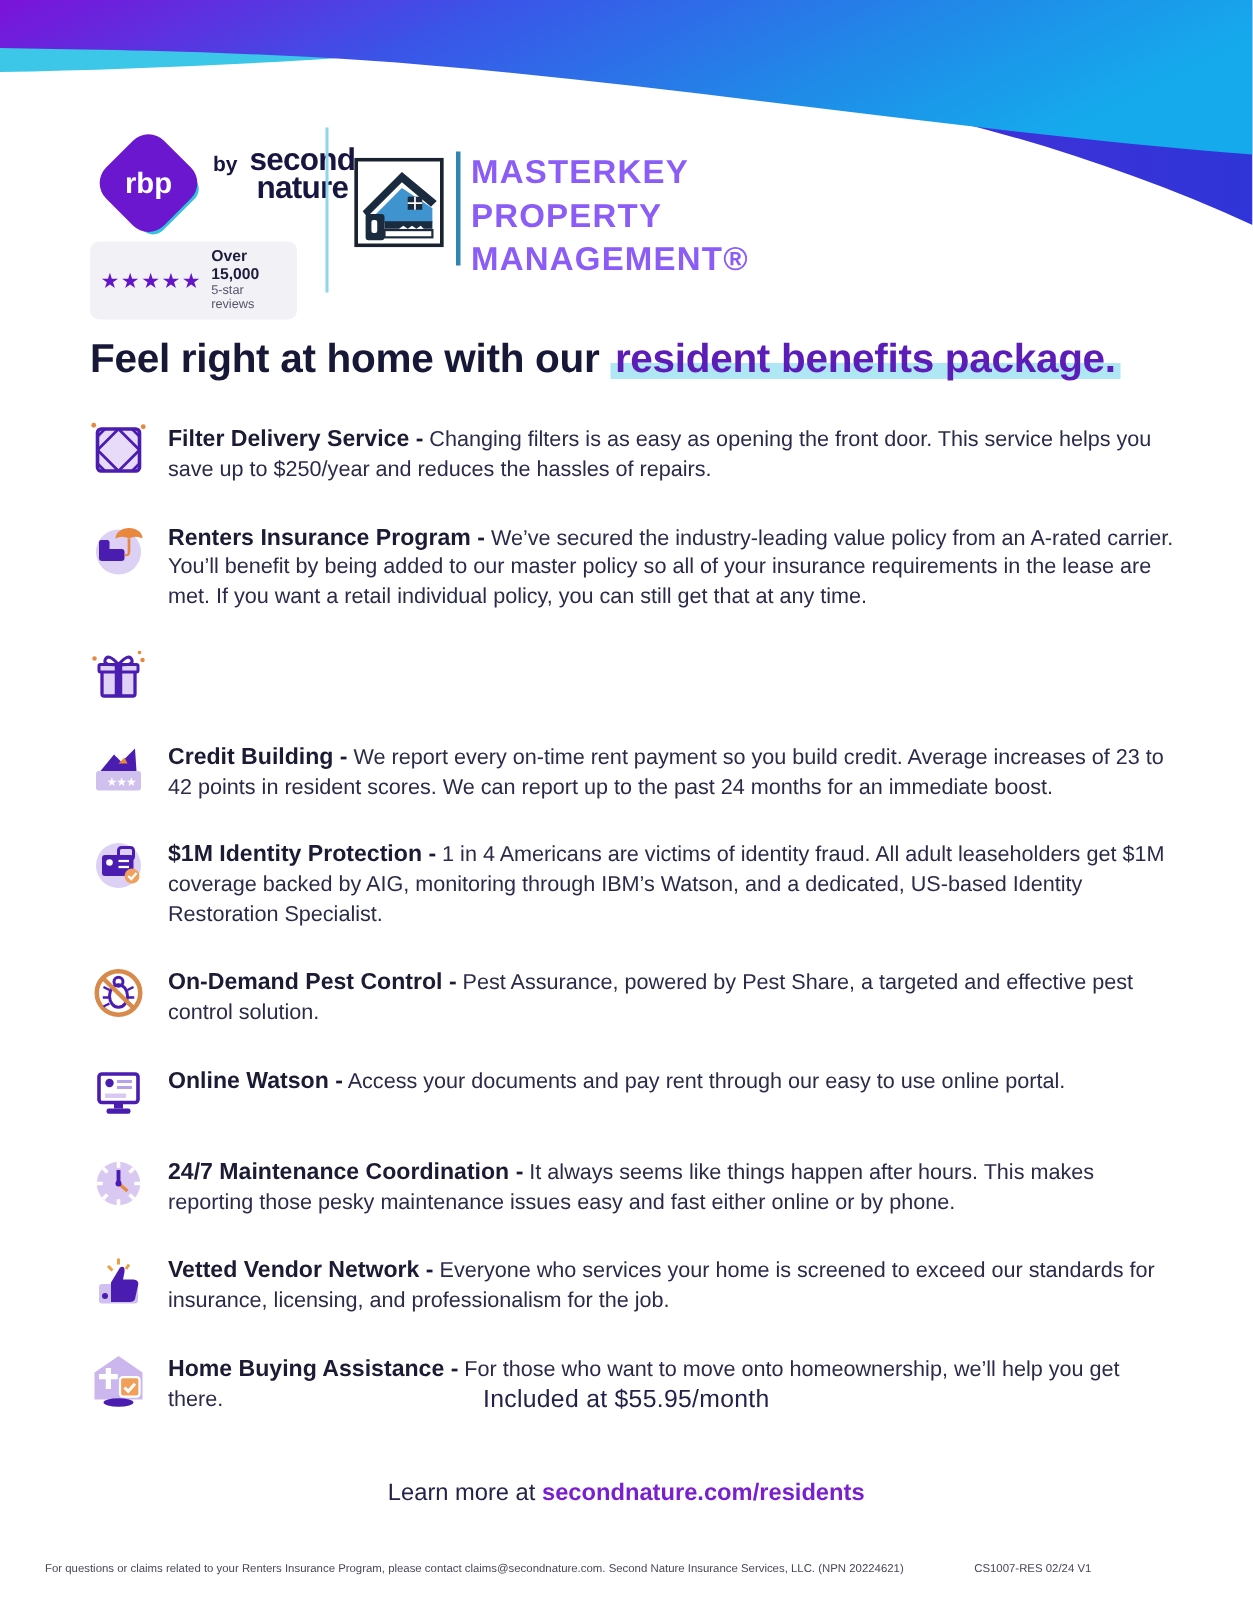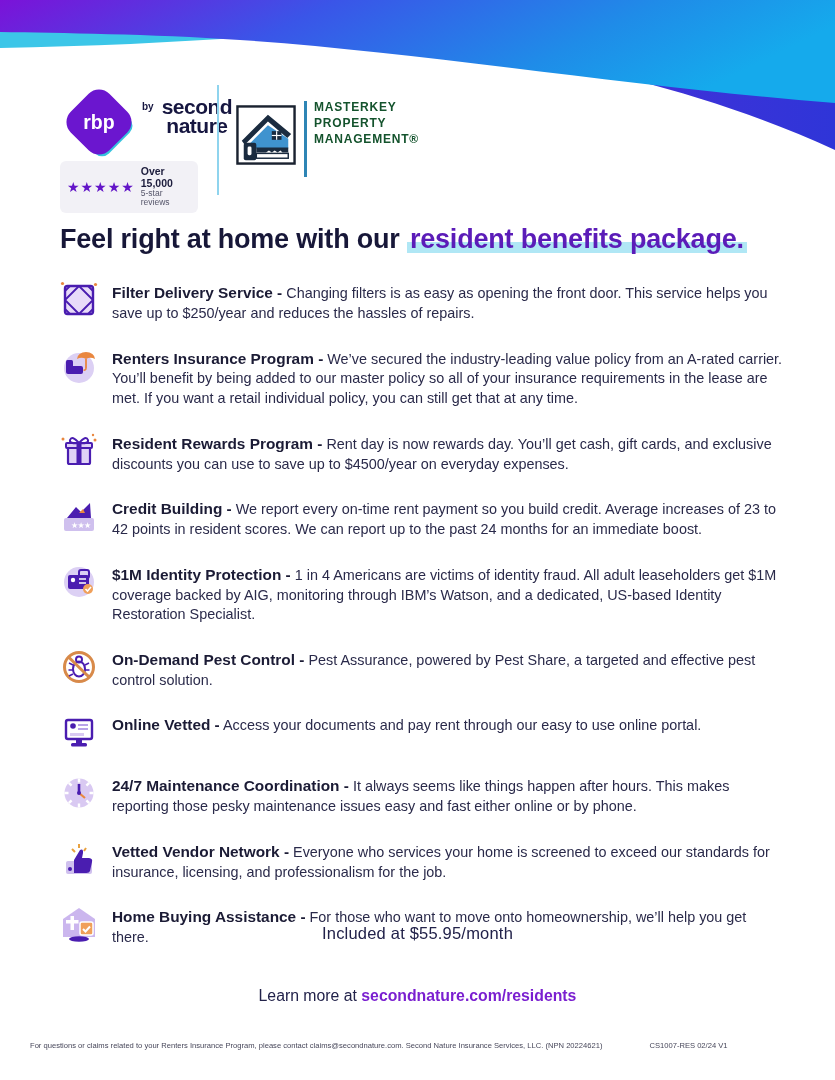--- a/index.html
+++ b/index.html
@@ -6,33 +6,33 @@
   body{
     width:835px;height:1080px;position:relative;overflow:hidden;background:#ffffff;
     font-family:"Liberation Sans", sans-serif;color:#1b1b35;
   }
   
   .wave-wrap{position:absolute;top:0;left:0;width:835px;height:200px;}
   
   .logo-area{position:absolute;top:85px;left:60px;height:112px;}
   .rbp-logo{position:absolute;top:0;left:0;width:78px;height:78px;}
   .by-brand{position:absolute;left:82px;top:12px;display:flex;align-items:flex-start;}
-  .by-label{font-size:10px;font-weight:700;color:#161640;margin-top:4px;margin-right:8px;}
+  .by-label{font-size:14px;font-weight:700;color:#161640;margin-top:4px;margin-right:8px;}
   .brand-name{font-size:21px;font-weight:800;color:#161640;line-height:0.92;letter-spacing:-0.5px;}
   .brand-name .l2{display:block;text-align:center;}
   .reviews-badge{position:absolute;top:76px;left:0;width:138px;background:#f2f1f6;border-radius:6px;
     display:flex;align-items:center;gap:6px;padding:5px 7px;box-sizing:border-box;}
   .stars{color:#6316c8;font-size:14px;letter-spacing:1px;white-space:nowrap;}
   .rev-text{line-height:1.1;}
   .rev-line1{font-size:10.5px;font-weight:700;color:#1c1c3c;}
   .rev-line2{font-size:8.5px;color:#55556a;}
   .logo-divider{position:absolute;top:0;left:157px;width:2px;height:110px;background:#8fd4ee;}
   .mk-logo{position:absolute;top:20px;left:176px;width:60px;height:60px;}
   .mk-bar{position:absolute;top:16px;left:244px;width:3px;height:76px;background:#2e85b5;}
-  .mk-name{position:absolute;top:15px;left:254px;font-size:12px;font-weight:700;color:#14532d;
+  .mk-name{position:absolute;top:15px;left:254px;font-size:22px;font-weight:700;color:#8b5cf6;
     letter-spacing:0.8px;line-height:1.32;}
   
   .headline{position:absolute;top:224px;left:60px;width:740px;font-size:27px;font-weight:600;color:#171738;
     letter-spacing:-0.2px;}
   .headline .hl{font-weight:800;color:#5b1cb8;
     background:linear-gradient(180deg, transparent 60%, #b0e7f5 60%, #b0e7f5 95%, transparent 95%);
     padding:0 3px;}
   
   .benefits{position:absolute;top:281px;left:60px;width:725px;display:flex;flex-direction:column;gap:23px;justify-content:space-between;}
   .benefit{display:flex;gap:14px;min-height:38px;}
@@ -144,21 +144,20 @@
   <div class="benefit">
     <svg class="b-icon" viewBox="0 0 38 38">
       <rect x="8" y="15" width="22" height="17" rx="1.5" fill="#e0d2f6" stroke="#4a1db0" stroke-width="2.2"></rect>
       <rect x="6" y="11" width="26" height="5" rx="1" fill="#e0d2f6" stroke="#4a1db0" stroke-width="2"></rect>
       <rect x="16.5" y="11" width="5" height="21" fill="#4a1db0"></rect>
       <path d="M19,11 q-7,-8 -9,-3 q-1,4 9,3 M19,11 q7,-8 9,-3 q1,4 -9,3" fill="none" stroke="#4a1db0" stroke-width="2"></path>
       <circle cx="3" cy="7" r="1.5" fill="#e9873f"></circle>
         <circle cx="35" cy="8" r="1.5" fill="#e9873f"></circle>
         <circle cx="33" cy="3" r="1.2" fill="#e9873f"></circle>
     </svg>
-    <div class="b-text"><span class="b-title">Resident Rewards Program -</span><span> Rent day is now rewards day. You’ll get cash, gift cards, and exclusive discounts you can use to save up to $4500/year on everyday expenses.</span></div>
   </div>
 
   <div class="benefit">
     <svg class="b-icon" viewBox="0 0 38 38">
       <rect x="4" y="21" width="30" height="13" rx="2" fill="#cfc0ee"></rect>
       <polygon points="7,21 16,10 21,15 30,6 31,21" fill="#4a1db0"></polygon>
       <polygon points="19,16 23,12 25,16" fill="#e9873f"></polygon>
       <text x="11" y="31" font-size="8" fill="#ffffff" font-family="Liberation Sans, sans-serif">★</text>
       <text x="17.5" y="31" font-size="8" fill="#ffffff" font-family="Liberation Sans, sans-serif">★</text>
       <text x="24" y="31" font-size="8" fill="#ffffff" font-family="Liberation Sans, sans-serif">★</text>
@@ -194,21 +193,21 @@
   <div class="benefit">
     <svg class="b-icon" viewBox="0 0 38 38">
       <rect x="6" y="7" width="26" height="19" rx="2" fill="#ffffff" stroke="#4a1db0" stroke-width="2.4"></rect>
       <circle cx="13" cy="13" r="2.8" fill="#4a1db0"></circle>
       <rect x="18" y="11" width="10" height="2" fill="#b9a3e8"></rect>
       <rect x="18" y="15" width="10" height="2" fill="#b9a3e8"></rect>
       <rect x="10" y="20" width="14" height="3" fill="#d9c9f2"></rect>
       <rect x="16" y="26" width="6" height="4" fill="#4a1db0"></rect>
       <rect x="11" y="30" width="16" height="3.5" rx="1.5" fill="#4a1db0"></rect>
     </svg>
-    <div class="b-text"><span class="b-title">Online Vetted -</span><span> Access your documents and pay rent through our easy to use online portal.</span></div>
+    <div class="b-text"><span class="b-title">Online Watson -</span><span> Access your documents and pay rent through our easy to use online portal.</span></div>
   </div>
 
   <div class="benefit">
     <svg class="b-icon" viewBox="0 0 38 38">
       <circle cx="19" cy="19" r="14.5" fill="#d9c9f2"></circle>
       <path d="M19,4.5 v4 M19,29.5 v4 M4.5,19 h4 M29.5,19 h4 M8.8,8.8 l2.8,2.8 M26.4,26.4 l2.8,2.8 M29.2,8.8 l-2.8,2.8 M11.6,26.4 l-2.8,2.8" stroke="#ffffff" stroke-width="2.4"></path>
       <line x1="19" y1="19" x2="19" y2="10" stroke="#4a1db0" stroke-width="2.6"></line>
       <line x1="19" y1="19" x2="25" y2="24" stroke="#e9873f" stroke-width="2.2"></line>
       <circle cx="19" cy="19" r="2" fill="#4a1db0"></circle>
     </svg>

